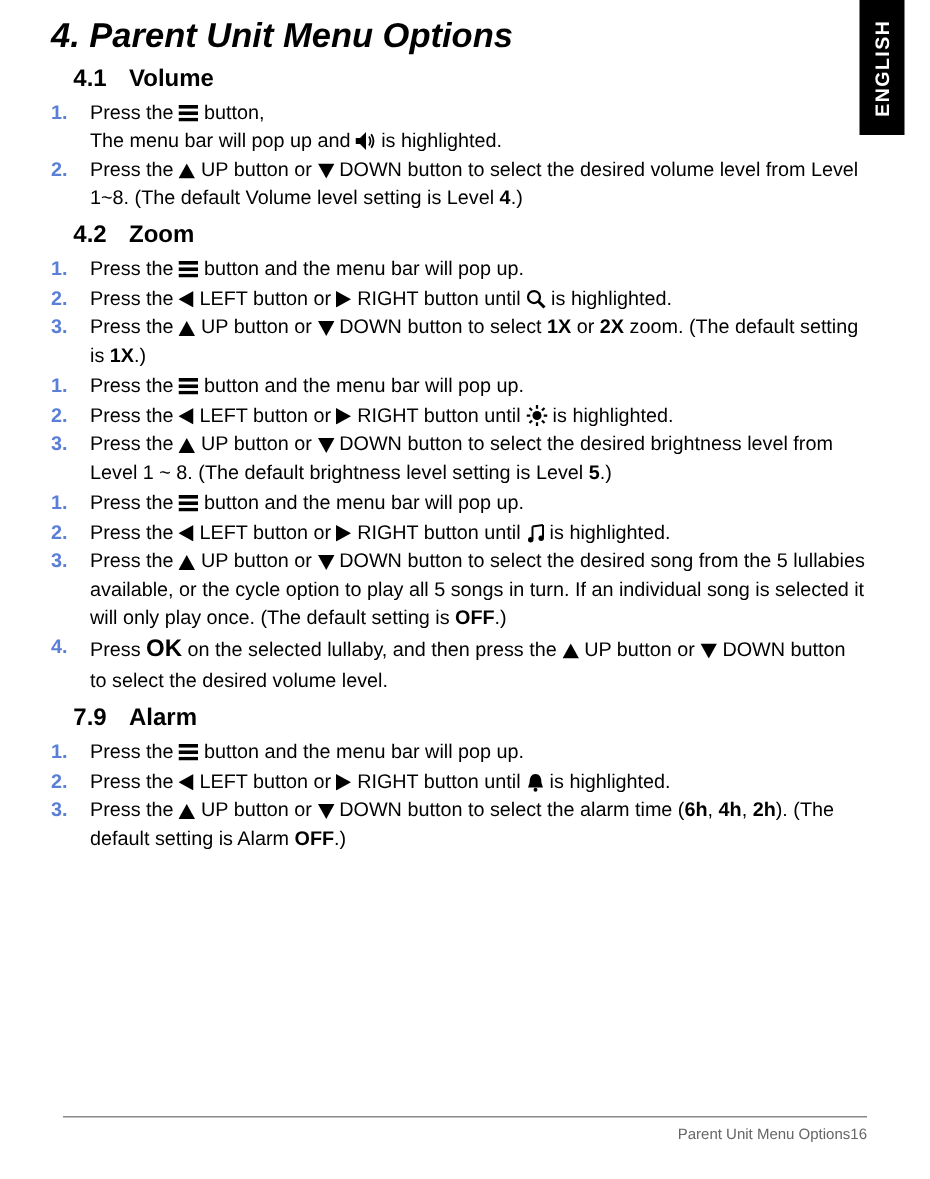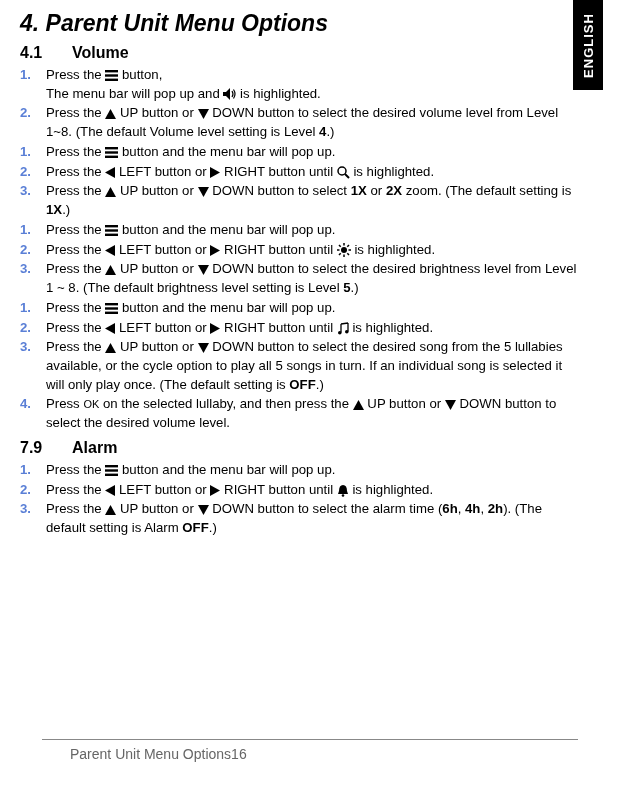--- a/index.html
+++ b/index.html
@@ -1,30 +1,30 @@
 <!DOCTYPE html>
 <html><head>
 <meta charset="utf-8">
 <style>
 * { margin: 0; padding: 0; box-sizing: border-box; }
 body { width: 620px; height: 786px; font-family: Arial, Helvetica, sans-serif; position: relative; background: #fff; }
 .lang-tab { position: absolute; top: 0; right: 17px; width: 30px; height: 90px; background: #000; color: #fff; display: flex; align-items: center; justify-content: center; }
 .lang-tab span { transform: rotate(-90deg); font-size: 13px; font-weight: bold; letter-spacing: 1px; }
-.page { padding: 10px 42px 0 20px; }
+.page { padding: 10px 42px 0 34px; }
 h1 { font-size: 23px; font-style: italic; font-weight: bold; margin-bottom: 7px; }
 h2 { font-size: 16px; font-weight: bold; margin-top: 6px; margin-bottom: 4px; }
-.secnum { display: inline-block; width: 52px; }
+.secnum { display: inline-block; width: 52px; text-align: center; }
 ol { list-style: none; padding-left: 0; }
 li { font-size: 13.2px; line-height: 1.42; margin-bottom: 1px; padding-left: 26px; position: relative; }
 li .num { position: absolute; left: 0; color: #5a7fd6; font-weight: bold; }
 b { font-weight: bold; }
 .icon { display: inline-block; vertical-align: middle; }
 .footer { position: absolute; bottom: 24px; left: 0; right: 0; padding: 0 42px; }
 .footer-rule { border-top: 1px solid #888; margin-bottom: 6px; }
-.footer-row { display: flex; justify-content: flex-start; font-size: 14px; color: #666; margin-left: 28px; }
+.footer-row { display: flex; justify-content: flex-end; font-size: 10px; color: #666; margin-left: 28px; }
 </style>
 </head>
 <body>
 
 <div class="lang-tab">
     <span>ENGLISH</span>
   </div>
 
 <div class="page">
   <h1>4. Parent Unit Menu Options</h1>
@@ -39,20 +39,21 @@
               <polygon points="0,4 3,4 7,0 7,12 3,8 0,8" fill="#000"></polygon>
               <path d="M9 3 Q11 6 9 9" stroke="#000" stroke-width="1.2" fill="none"></path>
               <path d="M10.5 1.5 Q13.5 6 10.5 10.5" stroke="#000" stroke-width="1.2" fill="none"></path>
             </svg></span> is highlighted.</li>
         <li><span class="num">2.</span>Press the <span><svg class="icon" width="11" height="10" viewBox="0 0 11 10">
               <polygon points="5.5,0 11,10 0,10" fill="#000"></polygon>
             </svg></span> UP button or <span><svg class="icon" width="11" height="10" viewBox="0 0 11 10">
               <polygon points="0,0 11,0 5.5,10" fill="#000"></polygon>
             </svg></span> DOWN button to select the desired volume level from Level 1~8. (The default Volume level setting is Level <b>4</b>.)</li>
       </ol>
+      <h2><span class="secnum">4.2</span><span>Zoom</span></h2>
       <ol>
         <li><span class="num">1.</span>Press the <span><svg class="icon" width="13" height="11" viewBox="0 0 13 11">
               <rect y="0" width="13" height="2.4" fill="#000"></rect>
               <rect y="4.3" width="13" height="2.4" fill="#000"></rect>
               <rect y="8.6" width="13" height="2.4" fill="#000"></rect>
             </svg></span> button and the menu bar will pop up.</li>
         <li><span class="num">2.</span>Press the <span><svg class="icon" width="10" height="11" viewBox="0 0 10 11">
               <polygon points="10,0 10,11 0,5.5" fill="#000"></polygon>
             </svg></span> LEFT button or <span><svg class="icon" width="10" height="11" viewBox="0 0 10 11">
               <polygon points="0,0 10,5.5 0,11" fill="#000"></polygon>
@@ -109,21 +110,21 @@
               <path d="M4 1 L11 0 L11 9 L4 10 Z" fill="none"></path>
               <path d="M4 2 L4 10.5 M11 1 L11 9.5 M4 2 L11 1" stroke="#000" stroke-width="1.3" fill="none"></path>
               <circle cx="2.8" cy="10.8" r="1.8" fill="#000"></circle>
               <circle cx="9.8" cy="9.8" r="1.8" fill="#000"></circle>
             </svg></span> is highlighted.</li>
         <li><span class="num">3.</span>Press the <span><svg class="icon" width="11" height="10" viewBox="0 0 11 10">
               <polygon points="5.5,0 11,10 0,10" fill="#000"></polygon>
             </svg></span> UP button or <span><svg class="icon" width="11" height="10" viewBox="0 0 11 10">
               <polygon points="0,0 11,0 5.5,10" fill="#000"></polygon>
             </svg></span> DOWN button to select the desired song from the 5 lullabies available, or the cycle option to play all 5 songs in turn. If an individual song is selected it will only play once. (The default setting is <b>OFF</b>.)</li>
-        <li><span class="num">4.</span>Press <span><span style="font-weight:normal;font-size:11px">OK</span></span> on the selected lullaby, and then press the <span><svg class="icon" width="11" height="10" viewBox="0 0 11 10">
+        <li><span class="num">4.</span>Press <span><span style="font-weight:bold;font-size:16px">OK</span></span> on the selected lullaby, and then press the <span><svg class="icon" width="11" height="10" viewBox="0 0 11 10">
               <polygon points="5.5,0 11,10 0,10" fill="#000"></polygon>
             </svg></span> UP button or <span><svg class="icon" width="11" height="10" viewBox="0 0 11 10">
               <polygon points="0,0 11,0 5.5,10" fill="#000"></polygon>
             </svg></span> DOWN button to select the desired volume level.</li>
       </ol>
       <h2><span class="secnum">7.9</span><span>Alarm</span></h2>
       <ol>
         <li><span class="num">1.</span>Press the <span><svg class="icon" width="13" height="11" viewBox="0 0 13 11">
               <rect y="0" width="13" height="2.4" fill="#000"></rect>
               <rect y="4.3" width="13" height="2.4" fill="#000"></rect>

